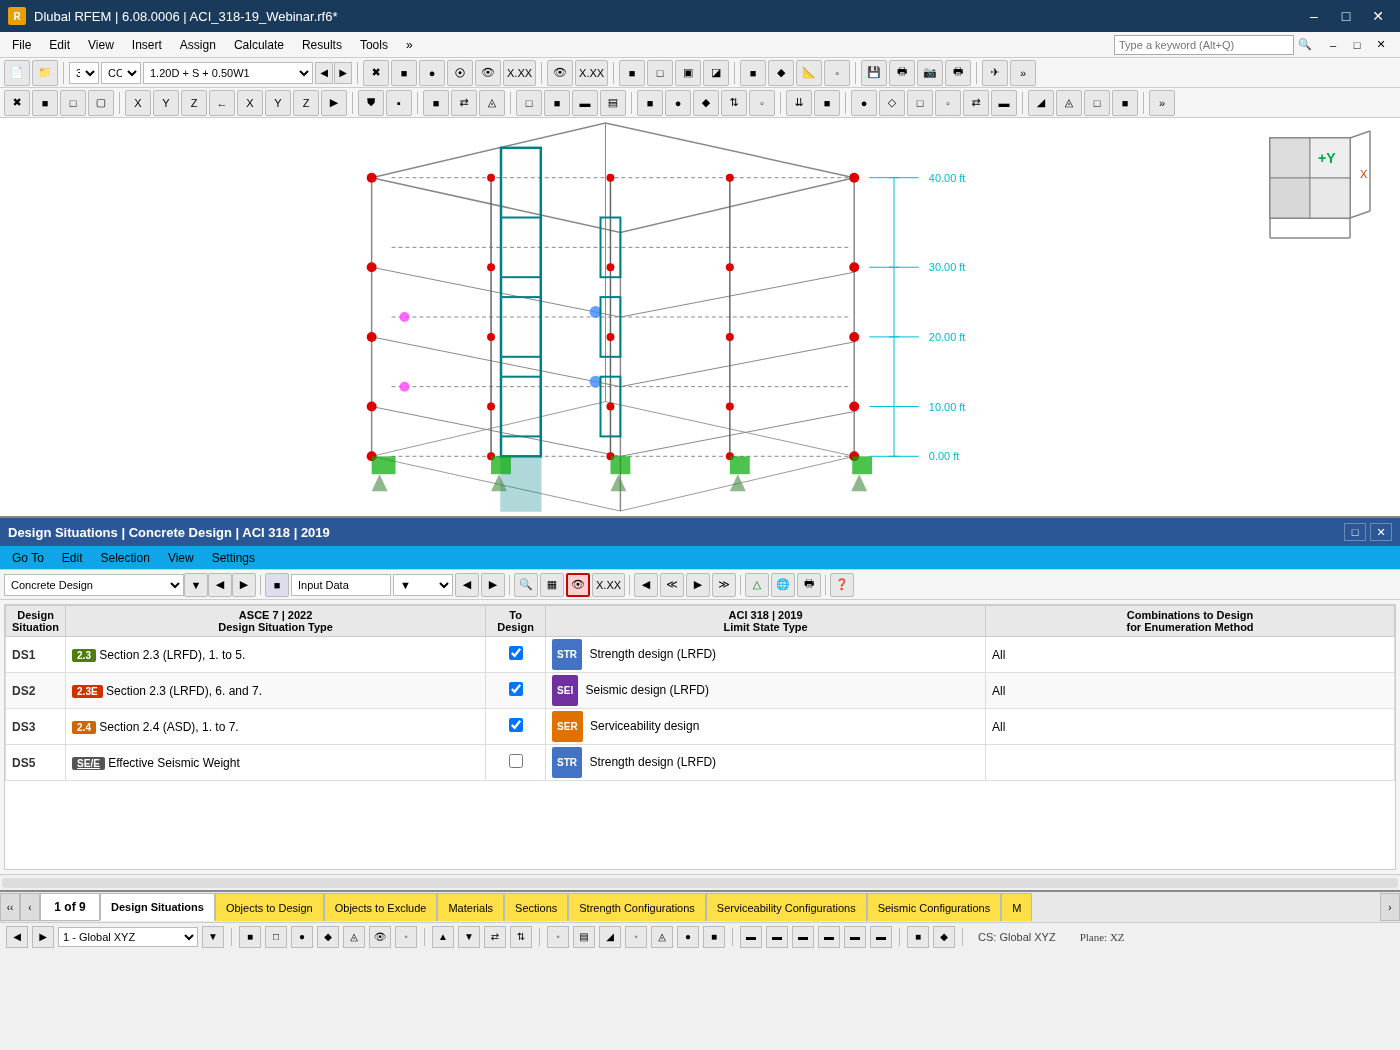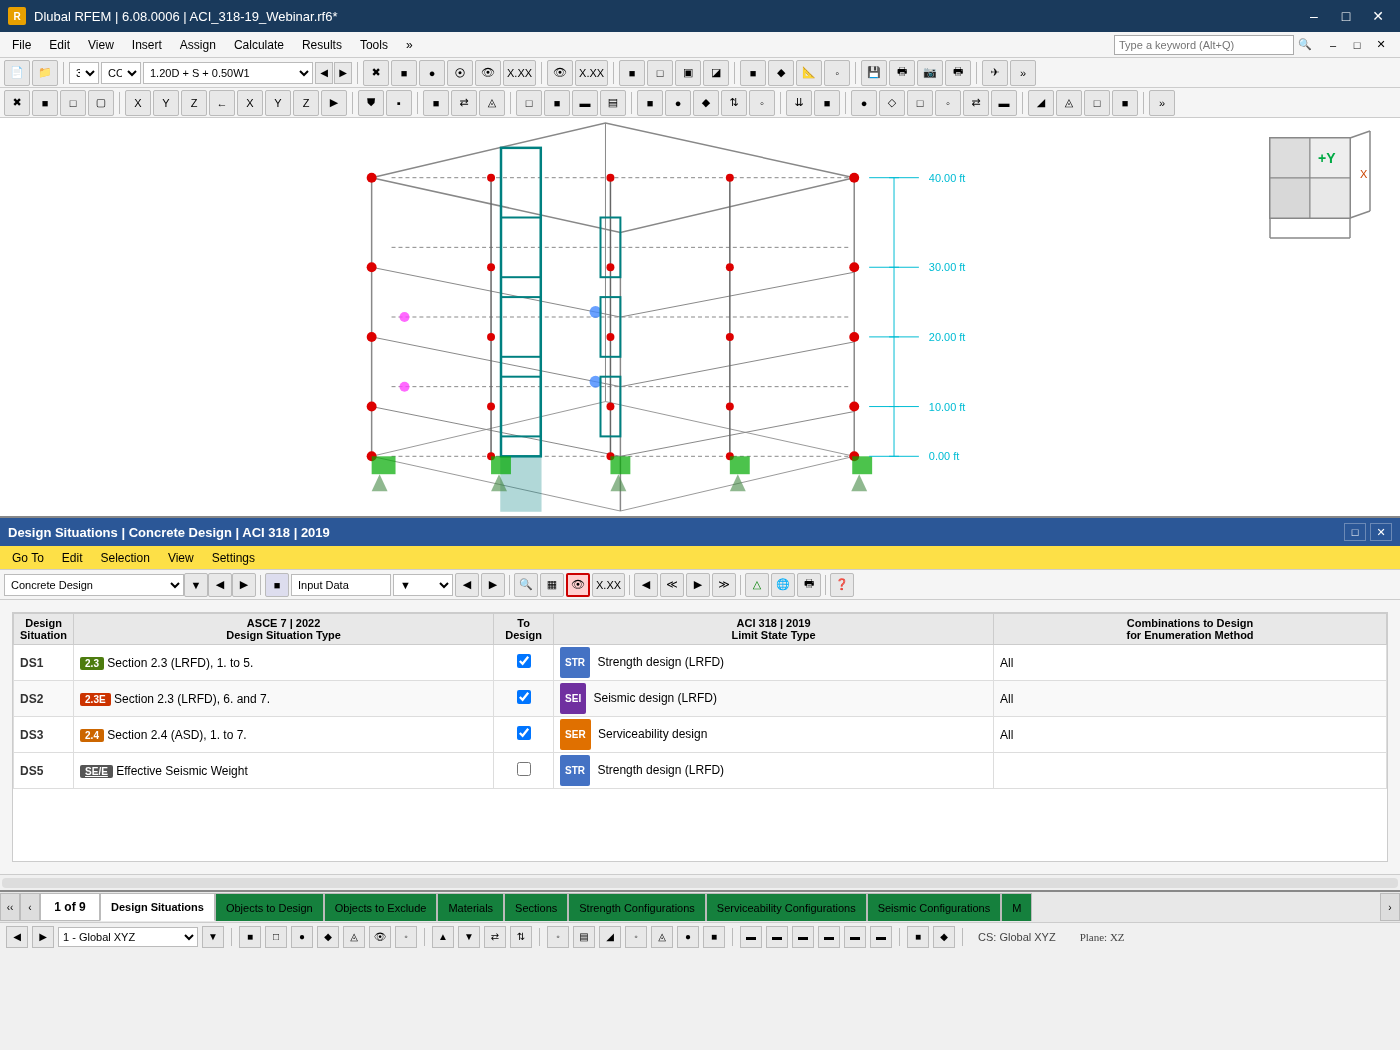--- a/index.html
+++ b/index.html
@@ -42,34 +42,34 @@
     
     #bottom-panel { height: 432px; display: flex; flex-direction: column; background: #f5f5f5; }
 
     
     #panel-titlebar { height: 28px; background: #2b5797; color: white; display: flex; align-items: center; justify-content: space-between; padding: 0 8px; }
     #panel-titlebar .panel-title { font-size: 13px; font-weight: bold; }
     #panel-titlebar .panel-controls { display: flex; gap: 4px; }
     #panel-titlebar .panel-btn { width: 22px; height: 18px; background: transparent; border: 1px solid rgba(255,255,255,0.3); color: white; cursor: pointer; display: flex; align-items: center; justify-content: center; font-size: 11px; }
 
     
-    #panel-menubar { height: 24px; background: #fde047; border-bottom: 1px solid #ccc; display: flex; align-items: center; padding: 0 4px; gap: 2px; }
+    #panel-menubar { height: 24px; background: #0ea5e9; border-bottom: 1px solid #ccc; display: flex; align-items: center; padding: 0 4px; gap: 2px; }
     .panel-menu-item { padding: 2px 8px; cursor: pointer; font-size: 12px; }
 
     
     #panel-toolbar { height: 30px; background: #f5f5f5; border-bottom: 1px solid #ccc; display: flex; align-items: center; padding: 0 4px; gap: 2px; }
     .pt-combo-wrap { display: flex; align-items: center; gap: 0; }
     .pt-combo { height: 22px; width: 180px; border: 1px solid #bbb; font-size: 11px; background: white; padding: 0 2px; }
     .pt-btn { height: 24px; min-width: 24px; background: #e8e8e8; border: 1px solid #bbb; cursor: pointer; display: flex; align-items: center; justify-content: center; font-size: 11px; border-radius: 2px; padding: 0 3px; }
     .pt-btn.highlighted { background: #ffcc00; border: 2px solid #cc0000; }
     .pt-input-label { font-size: 11px; display: flex; align-items: center; gap: 4px; border: 1px solid #bbb; background: white; height: 22px; padding: 0 6px; min-width: 100px; }
     .tb-separator2 { width: 1px; height: 20px; background: #bbb; margin: 0 2px; }
 
     
-    #data-table-wrap { flex: 1; overflow: auto; background: white; border: 1px solid #ccc; margin: 12px; }
+    #data-table-wrap { flex: 1; overflow: auto; background: white; border: 1px solid #ccc; margin: 4px; }
     table { width: 100%; border-collapse: collapse; font-size: 12px; }
     table th { background: #e8e8e8; border: 1px solid #ccc; padding: 3px 6px; text-align: center; font-weight: bold; font-size: 11px; white-space: nowrap; }
     table td { border: 1px solid #ddd; padding: 2px 6px; white-space: nowrap; }
     .row-even { background: white; }
     .row-odd { background: #f9f9f9; }
     .row-highlight { background: #ffffc0; }
     .ds-label { font-weight: bold; color: #333; }
     .badge { display: inline-block; padding: 10px 5px; border-radius: 2px; color: white; font-size: 10px; font-weight: bold; margin-right: 4px; }
     .badge-str { background: #4472c4; }
     .badge-sei { background: #7030a0; }
@@ -85,21 +85,21 @@
     input[type=checkbox] { width: 14px; height: 14px; cursor: pointer; }
 
     
     #hscroll-bar { height: 16px; background: #f0f0f0; border-top: 1px solid #ccc; display: flex; align-items: center; padding: 0 2px; }
     .hscroll { flex: 1; height: 10px; background: #ddd; border-radius: 4px; }
 
     
     #bottom-tabs { height: 32px; background: #e8e8e8; border-top: 2px solid #888; display: flex; align-items: center; overflow: hidden; }
     .nav-tab-btn { width: 20px; height: 28px; background: #ddd; border: 1px solid #bbb; cursor: pointer; display: flex; align-items: center; justify-content: center; font-size: 10px; flex-shrink: 0; }
     .tab-counter { min-width: 60px; height: 28px; background: #fff; border: 1px solid #bbb; display: flex; align-items: center; justify-content: center; font-size: 12px; font-weight: bold; padding: 0 8px; }
-    .bottom-tab { height: 28px; padding: 0 10px; border: 1px solid #bbb; border-bottom: none; background: #15803d; cursor: pointer; display: flex; align-items: center; font-size: 11px; white-space: nowrap; flex-shrink: 0; }
+    .bottom-tab { height: 28px; padding: 0 10px; border: 1px solid #bbb; border-bottom: none; background: #fde047; cursor: pointer; display: flex; align-items: center; font-size: 11px; white-space: nowrap; flex-shrink: 0; }
     .bottom-tab.active { background: white; border-bottom: 1px solid white; font-weight: bold; }
     .tab-end-btn { width: 20px; height: 28px; background: #ddd; border: 1px solid #bbb; cursor: pointer; display: flex; align-items: center; justify-content: center; font-size: 10px; margin-left: auto; flex-shrink: 0; }
 
     
     #status-bar { height: 28px; background: #f0f0f0; border-top: 1px solid #ccc; display: flex; align-items: center; padding: 0 6px; gap: 4px; }
     .status-combo { height: 20px; width: 140px; border: 1px solid #bbb; font-size: 11px; background: white; }
     .status-btn { height: 22px; min-width: 22px; background: #e8e8e8; border: 1px solid #bbb; cursor: pointer; display: flex; align-items: center; justify-content: center; font-size: 10px; }
     .status-separator { width: 1px; height: 18px; background: #bbb; margin: 0 3px; }
     .status-text { font-size: 11px; color: #444; }
     .dashed-line { stroke: #888; stroke-width: 1; stroke-dasharray: 4,3; fill: none; }

